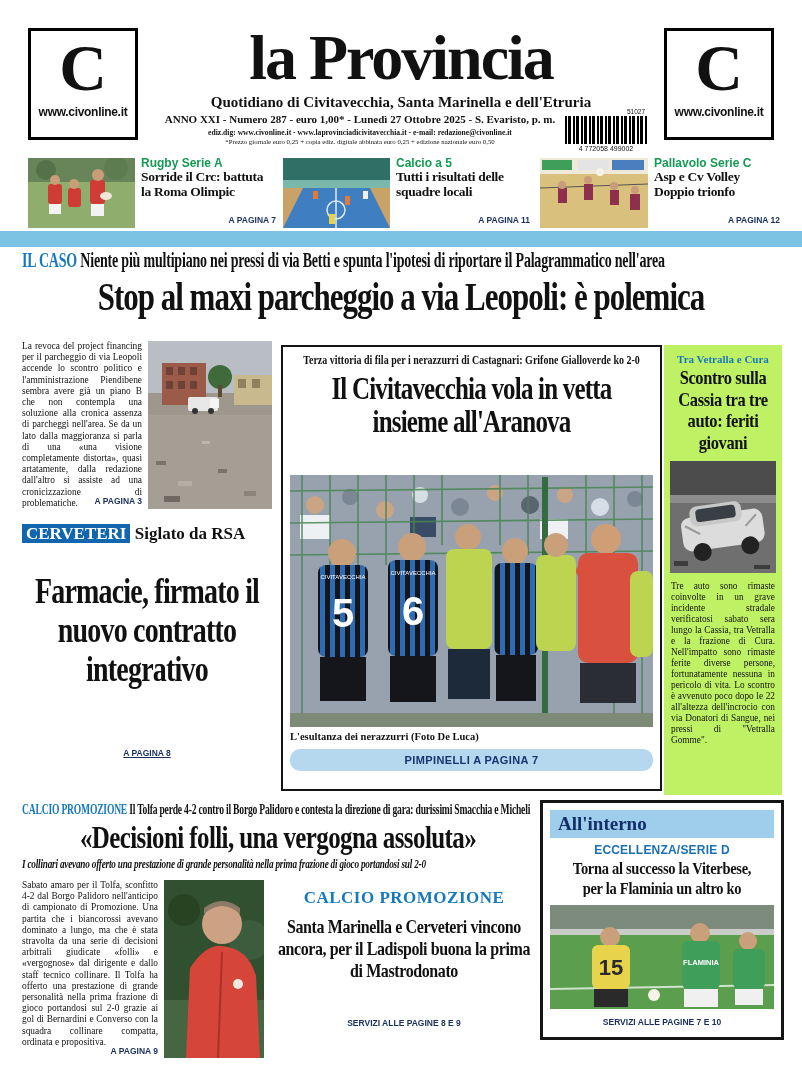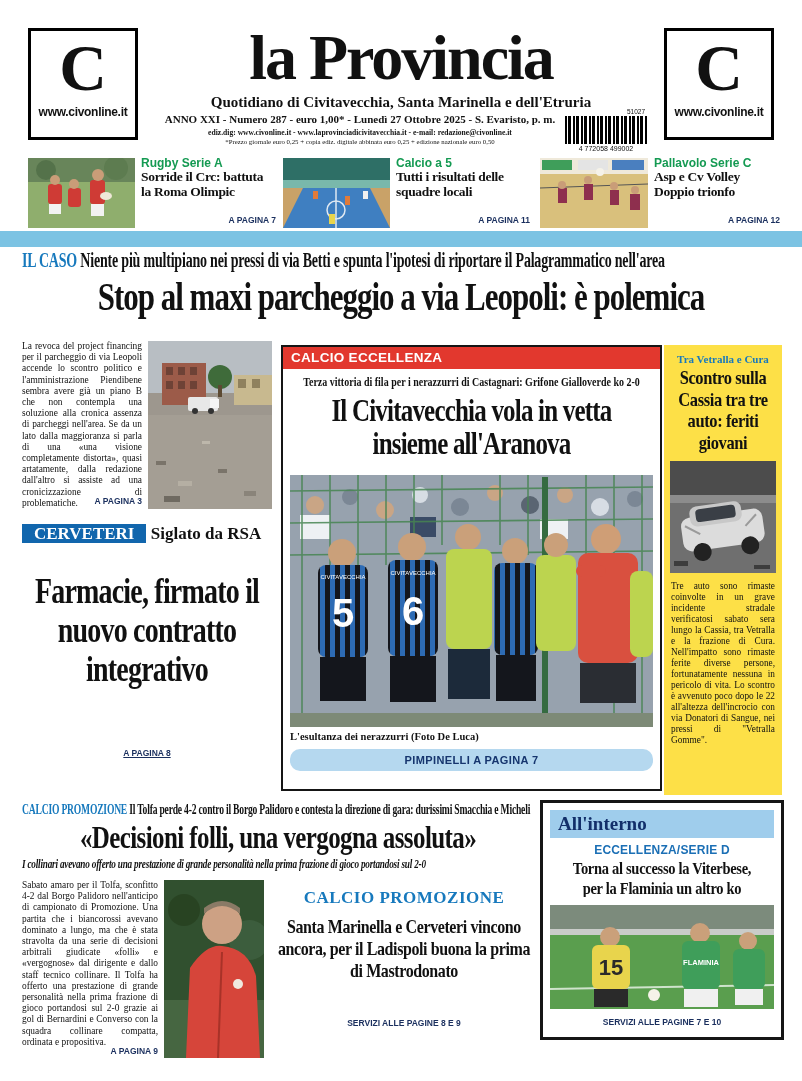--- a/index.html
+++ b/index.html
@@ -32,27 +32,27 @@
   
   .t-kicker{font-size:12px;line-height:13px;}
   .t-title{font-size:13.5px;line-height:14.5px;letter-spacing:-0.3px;}
   .t-page{font-size:8.5px;font-family:"Liberation Sans",sans-serif;}
   .strip{background:#7cc3e3;}
   
   .lead-kicker{font-size:14px;letter-spacing:-0.2px;}
   .lead-head{font-size:31px;font-weight:bold;letter-spacing:-1px;}
   .body-txt{font-size:9.4px;line-height:11.2px;}
   .pageref{font-size:8.5px;font-family:"Liberation Sans",sans-serif;font-weight:bold;color:#1a2f5e;}
-  .kicker-tag{background:#1166ad;color:#fff;padding:0 12px;}
+  .kicker-tag{background:#1166ad;color:#fff;padding:0 4px;}
   .redbar{background:#e2382e;color:#fff;font-family:"Liberation Sans",sans-serif;
           font-weight:bold;font-size:13.5px;line-height:22px;padding-left:8px;letter-spacing:0.3px;}
   .bluebar{background:#b5d8ef;color:#16356e;font-family:"Liberation Sans",sans-serif;
            font-weight:bold;font-size:11px;line-height:22px;text-align:center;letter-spacing:0.4px;}
   .box{border:2.5px solid #151515;box-sizing:border-box;background:#fff;}
-  .lightbox{background:#fde047;}
+  .lightbox{background:#bef264;}
   .inside-hdr{background:#9fcdec;color:#122f6a;font-weight:bold;font-size:19px;line-height:28px;padding-left:8px;}
 </style>
 </head>
 <body>
 
 <div class="page">
 
   <div class="abs logo-box" style="left:28px;top:28px;">
     <div class="logo-c serif">C</div>
     <div class="logo-url">www.civonline.it</div>
@@ -184,21 +184,20 @@
   </div>
 
   <div class="abs b serif" style="left:22px;top:524px;width:250px;font-size:17px;line-height:19.5px;">
     <span class="kicker-tag">CERVETERI</span>
     <span>Siglato da RSA</span><br>
   </div>
   <div class="abs ctr b cy125" style="left:22px;top:572px;width:250px;font-size:28px;line-height:31px;letter-spacing:-0.8px;">Farmacie, firmato il nuovo contratto integrativo</div>
   <div class="abs ctr pageref" style="left:22px;top:748px;width:250px;text-decoration:underline;">A PAGINA 8</div>
 
   <div class="abs box" style="left:281px;top:345px;width:381px;height:446px;">
-    <div class="redbar">CALCIO ECCELLENZA</div>
     <div class="ctr nw b cy13" style="margin:5px 6px 0;font-size:10px;">Terza vittoria di fila per i nerazzurri di Castagnari: Grifone Gialloverde ko 2-0</div>
     <div class="ctr b cy125" style="margin:8px 6px 0;font-size:25px;line-height:27px;letter-spacing:-0.8px;">
       <span>Il Civitavecchia vola in vetta</span><br>
       <span>insieme all'Aranova</span>
     </div>
     <div class="abs photo" style="left:7px;top:128px;width:363px;height:252px;">
       <svg width="363" height="252" viewBox="0 0 363 252">
         <defs>
           <pattern id="stripes" width="10" height="10" patternUnits="userSpaceOnUse">
             <rect width="10" height="10" fill="#14161c"></rect>

